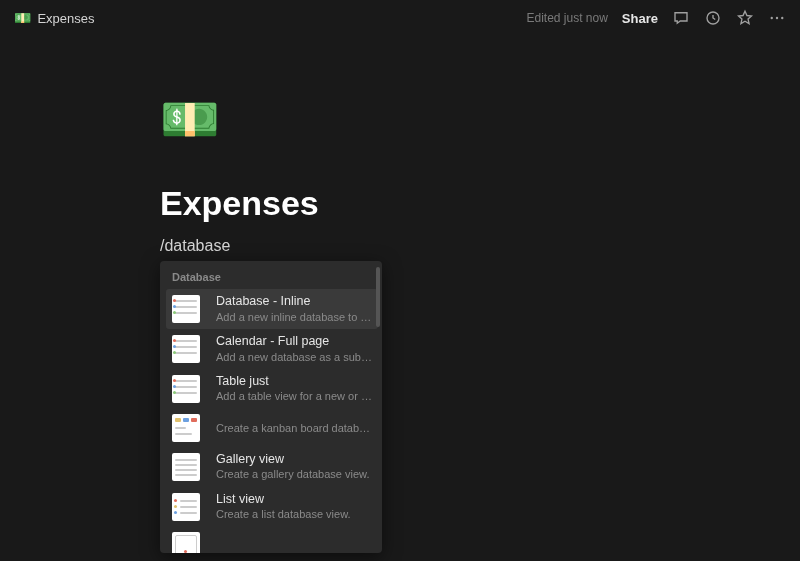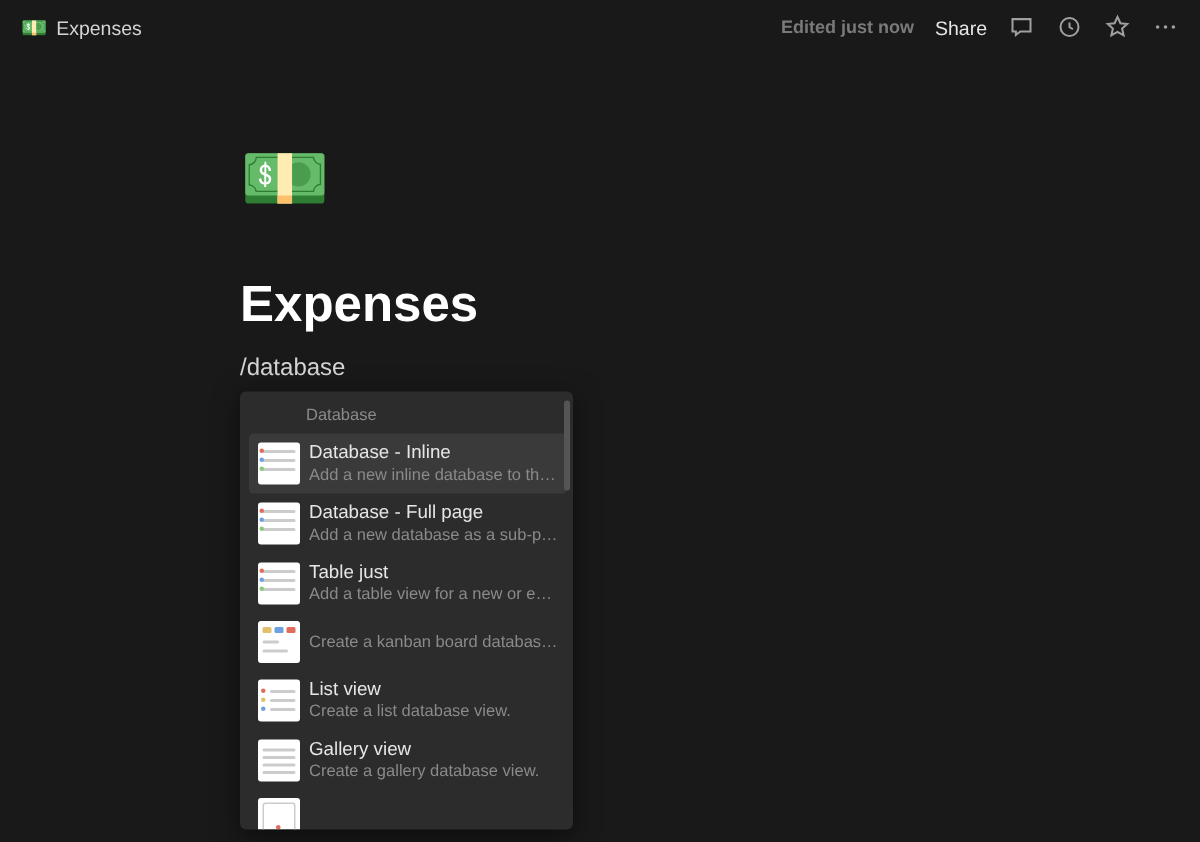--- a/index.html
+++ b/index.html
@@ -33,26 +33,26 @@
       color: #d4d4d4;
     }
     .topbar-right {
       display: flex;
       align-items: center;
       gap: 14px;
     }
     .edited-text {
       font-size: 12px;
       color: #7a7a7a;
-      font-weight: bold;
     }
     .share-text {
       font-size: 13px;
       color: #e6e6e6;
       cursor: pointer;
+      font-weight: bold;
     }
     .topbar-icon {
       width: 18px;
       height: 18px;
       display: flex;
       align-items: center;
       justify-content: center;
       cursor: pointer;
       color: #a0a0a0;
     }
@@ -84,29 +84,28 @@
       overflow: hidden;
       position: relative;
     }
     .popup-scroll {
       max-height: 292px;
       overflow-y: hidden;
       padding: 6px 4px 6px 6px;
     }
     .popup-section-label {
       font-size: 11px;
-      font-weight: 400;
+      font-weight: 700;
       color: #8a8a8a;
       padding: 4px 6px 6px 6px;
-      margin-left: 32px;
     }
     .popup-item {
       display: flex;
       align-items: center;
-      gap: 6px;
+      gap: 16px;
       padding: 5px 6px;
       border-radius: 3px;
       cursor: pointer;
     }
     .popup-item.highlighted {
       background: #3a3a3a;
     }
     .popup-item-thumb {
       width: 28px;
       height: 28px;
@@ -211,21 +210,21 @@
       <div class="popup-item">
         <div class="popup-item-thumb">
           <div class="thumb-row" style="top:5px;"></div>
             <div class="thumb-row" style="top:11px;"></div>
             <div class="thumb-row" style="top:17px;"></div>
           <div class="thumb-dot" style="top:4px;left:1px;background:#e06c5c;"></div>
           <div class="thumb-dot" style="top:10px;left:1px;background:#6ca0e0;"></div>
           <div class="thumb-dot" style="top:16px;left:1px;background:#8cc97a;"></div>
         </div>
         <div class="popup-item-text">
-          <div class="popup-item-title">Database - Full page</div>
+          <div class="popup-item-title">Calendar - Full page</div>
           <div class="popup-item-desc">Add a new database as a sub-page.</div>
         </div>
       </div>
 
       <div class="popup-item">
         <div class="popup-item-thumb">
           <div class="thumb-row" style="top:5px;"></div>
             <div class="thumb-row" style="top:11px;"></div>
             <div class="thumb-row" style="top:17px;"></div>
           <div class="thumb-dot" style="top:4px;left:1px;background:#e06c5c;"></div>
@@ -246,48 +245,48 @@
           <div class="thumb-row" style="top:13px;width:40%;"></div>
           <div class="thumb-row" style="top:19px;width:60%;"></div>
         </div>
         <div class="popup-item-text">
           <div class="popup-item-desc">Create a kanban board database view.</div>
         </div>
       </div>
 
       <div class="popup-item">
         <div class="popup-item-thumb">
+          <div class="thumb-row" style="top:6px;"></div>
+          <div class="thumb-row" style="top:11px;"></div>
+          <div class="thumb-row" style="top:16px;"></div>
+          <div class="thumb-row" style="top:21px;"></div>
+        </div>
+        <div class="popup-item-text">
+          <div class="popup-item-title">Gallery view</div>
+          <div class="popup-item-desc">Create a gallery database view.</div>
+        </div>
+      </div>
+
+      <div class="popup-item">
+        <div class="popup-item-thumb">
           <div class="thumb-row" style="top:7px;left:8px;"></div>
           <div class="thumb-row" style="top:13px;left:8px;"></div>
           <div class="thumb-row" style="top:19px;left:8px;"></div>
           <div class="thumb-dot" style="top:6px;left:2px;background:#e06c5c;"></div>
           <div class="thumb-dot" style="top:12px;left:2px;background:#e0c06c;"></div>
           <div class="thumb-dot" style="top:18px;left:2px;background:#6ca0e0;"></div>
         </div>
         <div class="popup-item-text">
           <div class="popup-item-title">List view</div>
           <div class="popup-item-desc">Create a list database view.</div>
         </div>
       </div>
 
       <div class="popup-item">
         <div class="popup-item-thumb">
-          <div class="thumb-row" style="top:6px;"></div>
-          <div class="thumb-row" style="top:11px;"></div>
-          <div class="thumb-row" style="top:16px;"></div>
-          <div class="thumb-row" style="top:21px;"></div>
-        </div>
-        <div class="popup-item-text">
-          <div class="popup-item-title">Gallery view</div>
-          <div class="popup-item-desc">Create a gallery database view.</div>
-        </div>
-      </div>
-
-      <div class="popup-item">
-        <div class="popup-item-thumb">
           <div style="position:absolute;inset:3px;border:1px solid #ccc;border-radius:2px;"></div>
           <div class="thumb-dot" style="top:18px;left:12px;background:#e06c5c;"></div>
         </div>
       </div>
 
     </div>
   </div>
 </div>
 
 </body></html>

